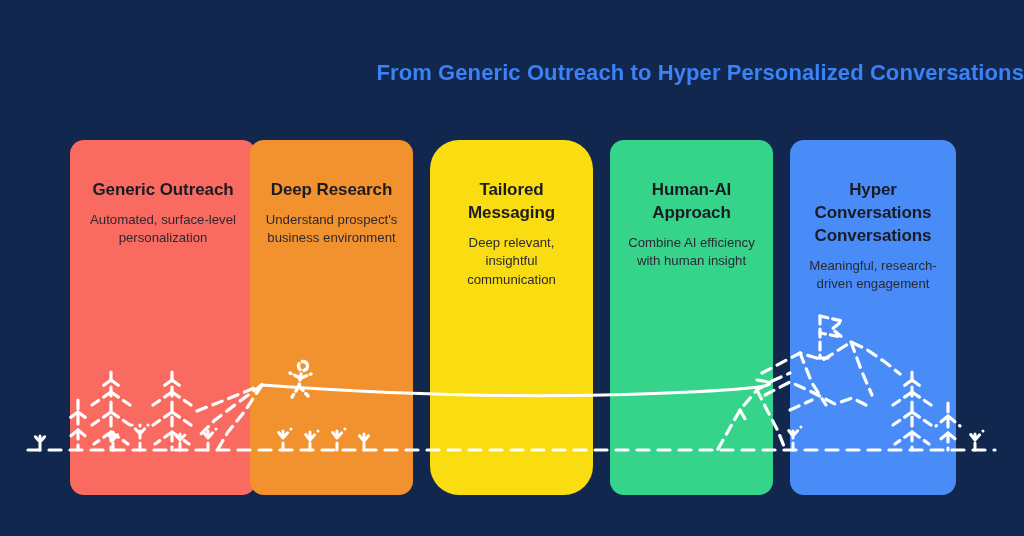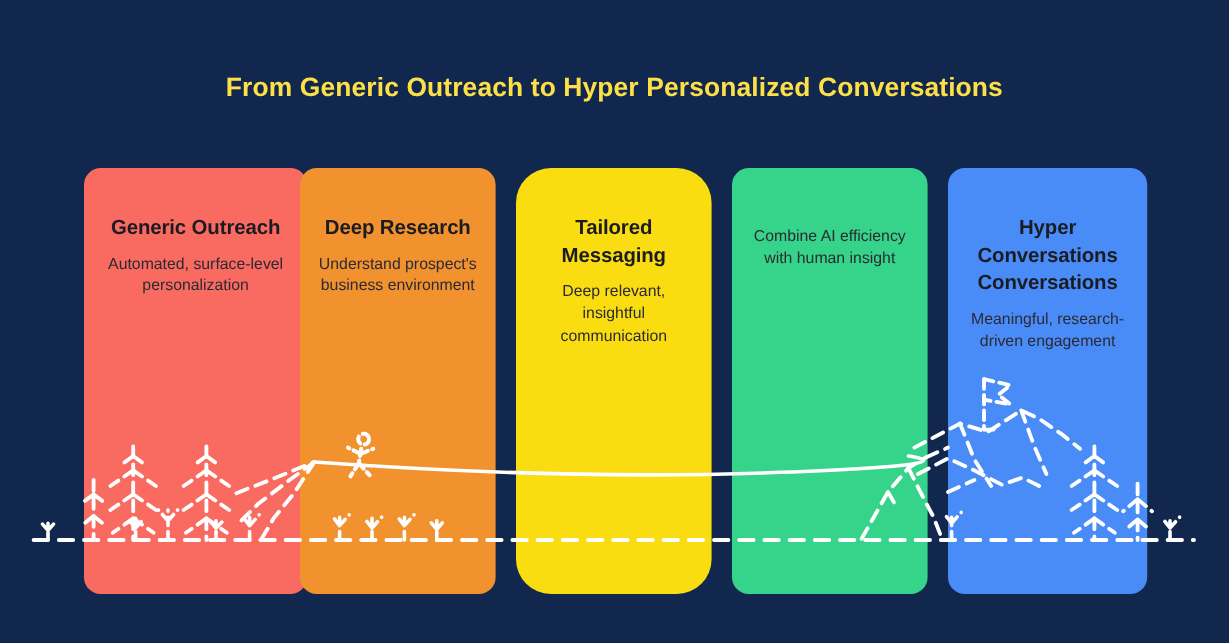--- a/index.html
+++ b/index.html
@@ -44,21 +44,21 @@
   #c3 .card-text { padding-top:39px; }
   #c4 .card-text { padding-top:39px; }
 
   #art { position:absolute; inset:0; z-index:3; pointer-events:none; }
 </style>
 </head>
 <body style="background: rgb(18, 39, 77);">
 
 <div id="stage">
 
-  <div id="page-title" style="color: #fde047;">From Generic Outreach to Hyper Personalized Conversations</div>
+  <div id="page-title" style="color: #3b82f6; text-align: right;">From Generic Outreach to Hyper Personalized Conversations</div>
 
   <div class="card" id="c0" style="background: rgb(249, 106, 96);">
     <div class="card-text">
       <div class="card-title">Generic Outreach</div>
       <div class="card-desc">Automated, surface-level personalization</div>
     </div>
   </div>
 
   <div class="card" id="c1" style="background: rgb(241, 146, 47);">
     <div class="card-text">
@@ -69,20 +69,21 @@
 
   <div class="card" id="c2" style="background: rgb(249, 221, 16); border-radius: 29px;">
     <div class="card-text">
       <div class="card-title">Tailored Messaging</div>
       <div class="card-desc">Deep relevant, insightful communication</div>
     </div>
   </div>
 
   <div class="card" id="c3" style="background: rgb(54, 211, 138);">
     <div class="card-text">
+      <div class="card-title">Human-AI Approach</div>
       <div class="card-desc">Combine AI efficiency with human insight</div>
     </div>
   </div>
 
   <div class="card" id="c4" style="background: rgb(74, 140, 247);">
     <div class="card-text">
       <div class="card-title">Hyper Conversations Conversations</div>
       <div class="card-desc">Meaningful, research-driven engagement</div>
     </div>
   </div>

